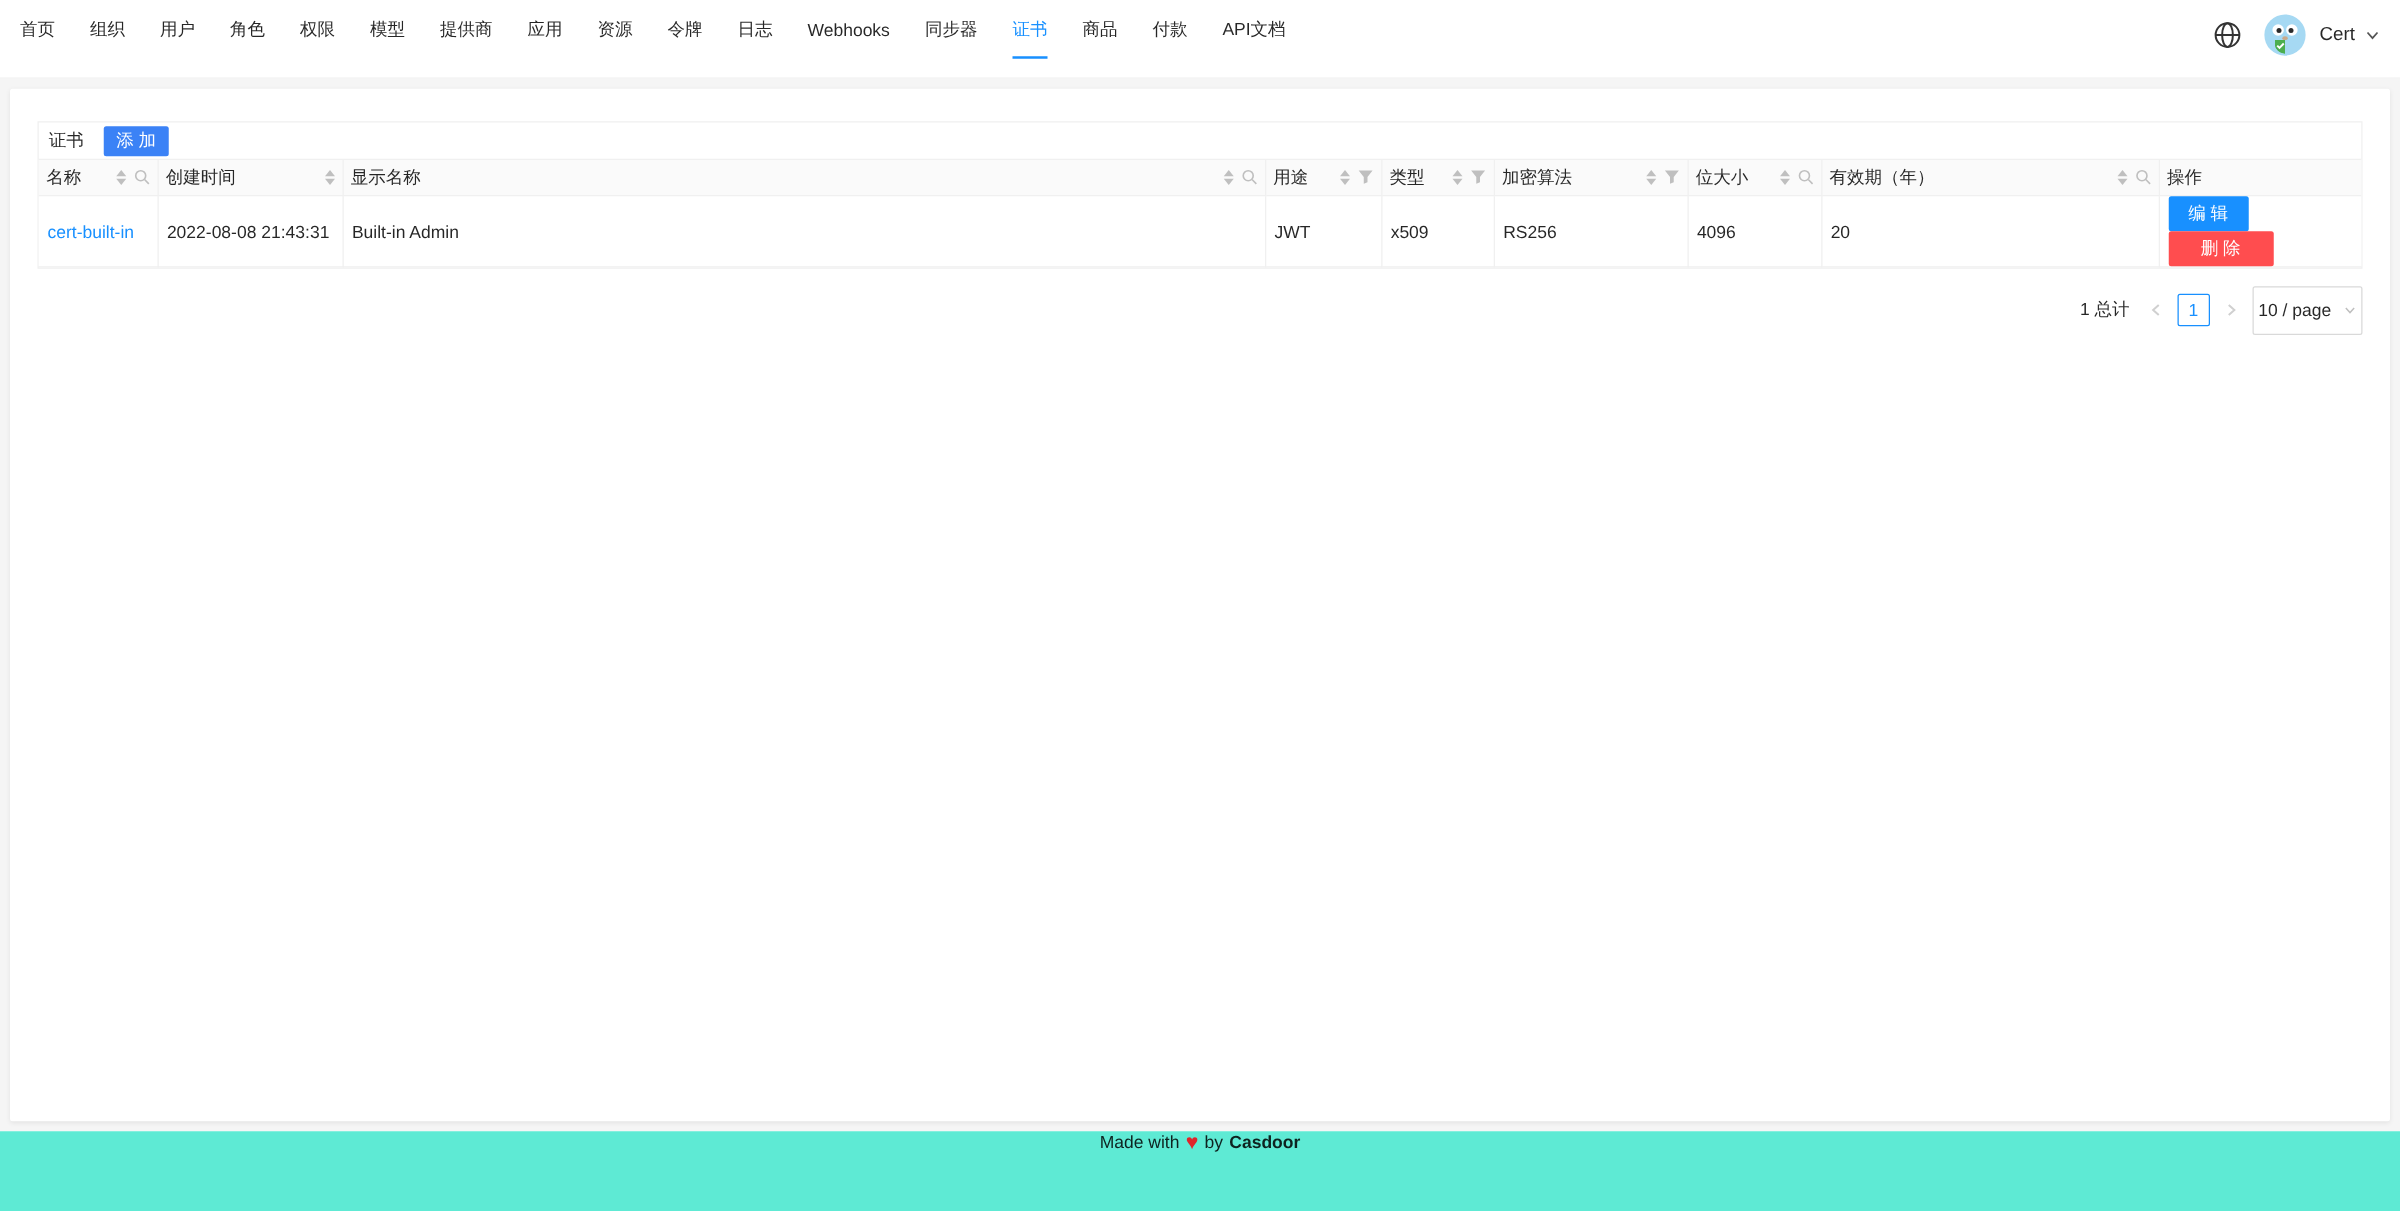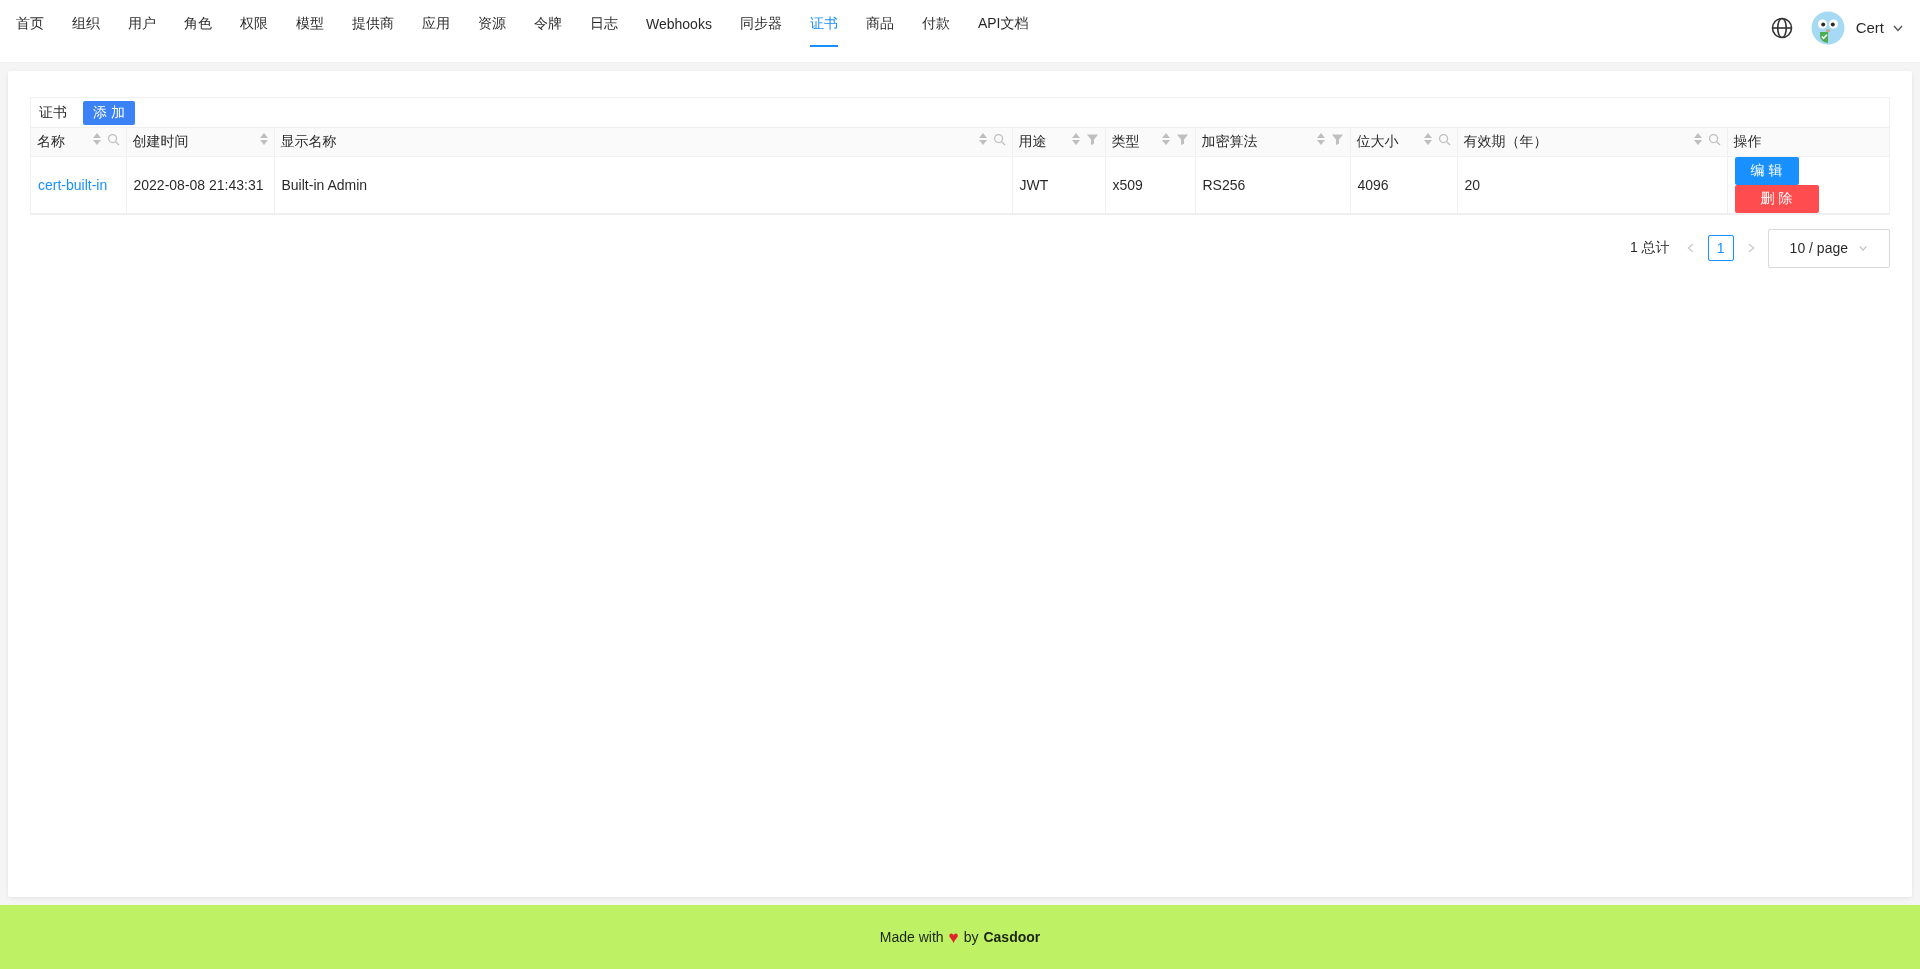--- a/index.html
+++ b/index.html
@@ -32,21 +32,21 @@
   .table-title { height:30px; display:flex; align-items:center; padding:0 8px;
     border-bottom:1px solid #f0f0f0; }
   .table-title .ttl { margin-right:16px; }
   .btn { border:none; border-radius:2px; color:#fff; cursor:pointer;
     font-family:"Liberation Sans",sans-serif; font-size:14px; }
   .btn-add { background:#3b82f6; height:24px; padding:0 10px; }
   table { width:100%; border-collapse:collapse; table-layout:fixed; }
   thead th { background:#fafafa; height:28px; font-weight:normal; text-align:left;
     border-bottom:1px solid #f0f0f0; border-right:1px solid #f0f0f0; padding:0 6px; cursor:pointer; }
   thead th:last-child { border-right:none; }
-  .th-inner { display:flex; align-items:flex-start; }
+  .th-inner { display:flex; align-items:center; }
   .th-icons { margin-left:auto; display:flex; align-items:center; gap:6px; }
   .sorter { display:inline-flex; flex-direction:column; gap:2px; }
   .sorter i { display:block; width:0; height:0; border-left:4px solid transparent; border-right:4px solid transparent; }
   .sorter .cu { border-bottom:5px solid #bfbfbf; }
   .sorter .cd { border-top:5px solid #bfbfbf; }
   .th-ic { width:13px; height:13px; display:block; }
   tbody td { height:40px; border-bottom:1px solid #f0f0f0; border-right:1px solid #f0f0f0;
     padding:0 7px; background:#fff; }
   tbody td:last-child { border-right:none; }
   a.cell-link { color:#1890ff; text-decoration:none; cursor:pointer; }
@@ -55,25 +55,25 @@
 
   
   .pagination { margin-top:14px; display:flex; justify-content:flex-end; align-items:center; gap:8px; }
   .pg-total { margin-right:4px; }
   .pg-arrow { width:18px; height:24px; display:flex; align-items:center; justify-content:center;
     color:#d9d9d9; cursor:default; }
   .pg-arrow svg { width:10px; height:10px; }
   .pg-item { min-width:26px; height:26px; border:1px solid #1890ff; border-radius:2px;
     display:flex; align-items:center; justify-content:center; color:#1890ff; background:#fff; cursor:pointer; }
   .pg-size { height:39px; border:1px solid #d9d9d9; border-radius:2px; background:#fff;
-    display:flex; align-items:center; gap:10px; padding:0 21px; cursor:pointer; }
+    display:flex; align-items:center; gap:10px; padding:0 4px; cursor:pointer; }
   .pg-size svg { width:10px; height:10px; }
 
   
-  .footer { height:64px; background:#bef264; display:flex; align-items:center; justify-content:center; gap:5px; }
+  .footer { height:64px; background:#5eead4; display:flex; align-items:flex-start; justify-content:center; gap:5px; }
   .heart { color:#e0242b; font-size:17px; line-height:1; }
   .brand { font-weight:bold; color:rgba(0,0,0,.85); text-decoration:none; cursor:pointer; }
 </style>
 </head>
 <body>
 
 <div class="navbar">
   <div class="menu">
     <div class="nav-item">首页</div>
     <div class="nav-item">组织</div>

